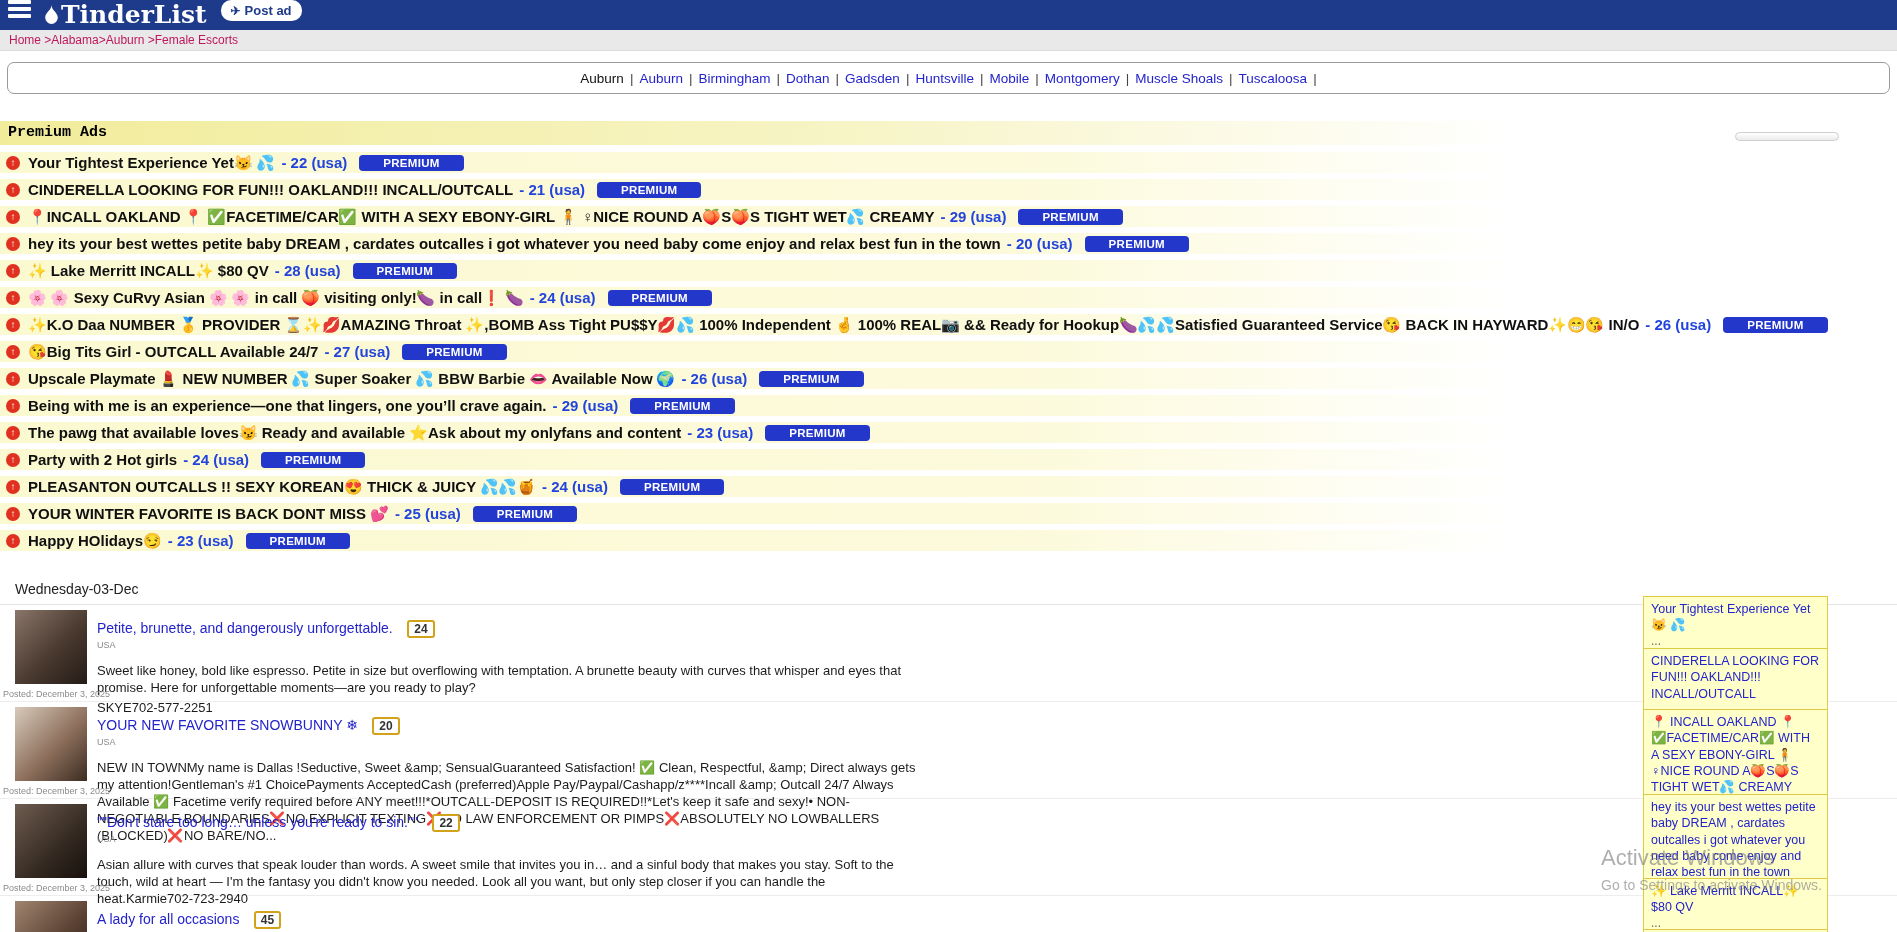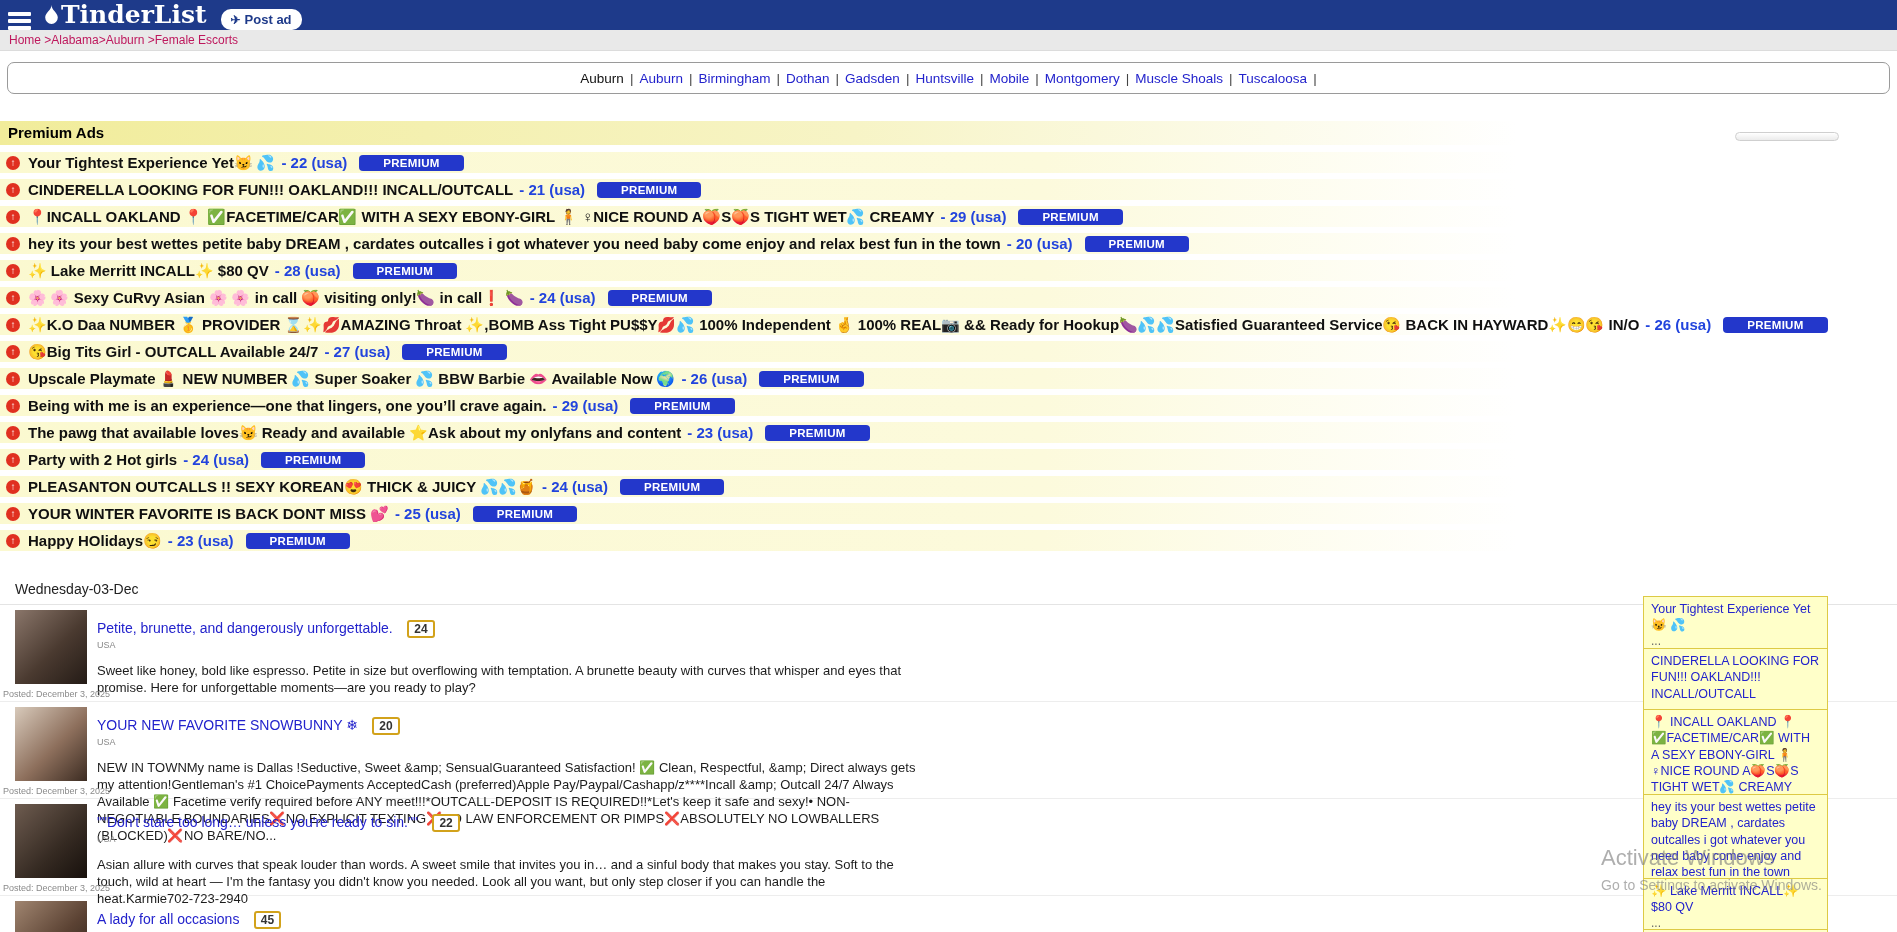--- a/index.html
+++ b/index.html
@@ -1,21 +1,21 @@
 <!DOCTYPE html>
 <html><head>
 <meta charset="utf-8">
 <style>
   * { box-sizing: border-box; margin: 0; padding: 0; }
   html,body { width:1897px; height:932px; overflow:hidden; background:#fff;
     font-family:"Liberation Sans", sans-serif; }
   #page { position:relative; width:1897px; height:932px; overflow:hidden; }
 
   
-  .topbar { height:30px; background:#1e3a8a; display:flex; align-items:flex-end; padding:0 8px; }
+  .topbar { height:30px; background:#1e3a8a; display:flex; align-items:flex-start; padding:0 8px; }
   .burger { width:23px; display:flex; flex-direction:column; gap:3px; cursor:pointer; margin-right:12px; }
   .burger div { height:4px; background:#fff; border-radius:1px; }
   .brand { color:#fff; font-family:"DejaVu Serif", serif; font-weight:bold; font-size:25px;
     display:flex; align-items:center; line-height:30px; }
   .brand svg { margin-right:1px; }
   .postad { margin-left:14px; background:#fff; color:#1e3a8a; font-weight:bold; font-size:13px;
     border:none; border-radius:10px; padding:3px 10px; display:flex; align-items:center; gap:4px; cursor:pointer; }
   .postad .plane { font-size:12px; }
 
   
@@ -29,21 +29,21 @@
   .city { color:#2323cc; text-decoration:none; margin:0 3px; }
   .city.current { color:#111; }
   .sep { color:#444; margin:0 3px; }
 
   .mini-scrollbar { position:absolute; top:132px; left:1735px; width:104px; height:9px;
     border:1px solid #cfcfcf; border-radius:5px; background:linear-gradient(#ffffff,#ebebeb); }
 
   
   .premium-header { margin-top:27px; height:24px; line-height:24px; font-weight:bold; font-size:15px;
     padding-left:8px; color:#000;
-    background:linear-gradient(90deg,#f1ec9a 0%, #f7f4c6 45%, rgba(250,248,212,0) 80%); }
+    background:linear-gradient(90deg,#f1ec9a 0%, #f7f4c6 45%, rgba(250,248,212,0) 80%);font-family:Liberation Mono, monospace; }
   .prows { margin-top:7px; }
   .prow { height:21px; margin-bottom:6px; display:flex; align-items:center; padding-left:6px;
     white-space:nowrap; overflow:hidden;
     background:linear-gradient(90deg,#fbf9d0 0%, #fcfadc 55%, rgba(252,250,220,0) 80%); }
   .up { width:14px; height:14px; border-radius:50%; background:#e03020; color:#fff; font-size:10px;
     line-height:14px; text-align:center; font-weight:bold; flex:0 0 14px; margin-right:8px; }
   .ptitle { font-weight:bold; font-size:15px; color:#101010; }
   .page-age { color:#2244dd; font-weight:bold; font-size:15px; margin-left:6px; }
   .pbadge { background:#2337cb; color:#fff; font-weight:bold; font-size:11.5px; letter-spacing:0.3px;
     padding:2px 24px; border-radius:4px; margin-left:12px; cursor:pointer; }
@@ -223,20 +223,21 @@
   <div class="date-header">Wednesday-03-Dec</div>
 
   <div id="listings">
   <div class="listing">
     <div class="thumb"></div>
     <div class="lcontent">
       <a class="ltitle" href="#">Petite, brunette, and dangerously unforgettable.</a>
       <span class="lage">24</span>
       <div class="lloc">USA</div>
       <div class="ldesc">Sweet like honey, bold like espresso. Petite in size but overflowing with temptation. A brunette beauty with curves that whisper and eyes that promise. Here for unforgettable moments—are you ready to play?</div>
+      <div class="lline2">SKYE702-577-2251</div>
     </div>
     <div class="lposted">Posted: December 3, 2025</div>
   </div>
 
   <div class="listing">
     <div class="thumb"></div>
     <div class="lcontent">
       <a class="ltitle" href="#">YOUR NEW FAVORITE SNOWBUNNY ❄</a>
       <span class="lage">20</span>
       <div class="lloc">USA</div>

